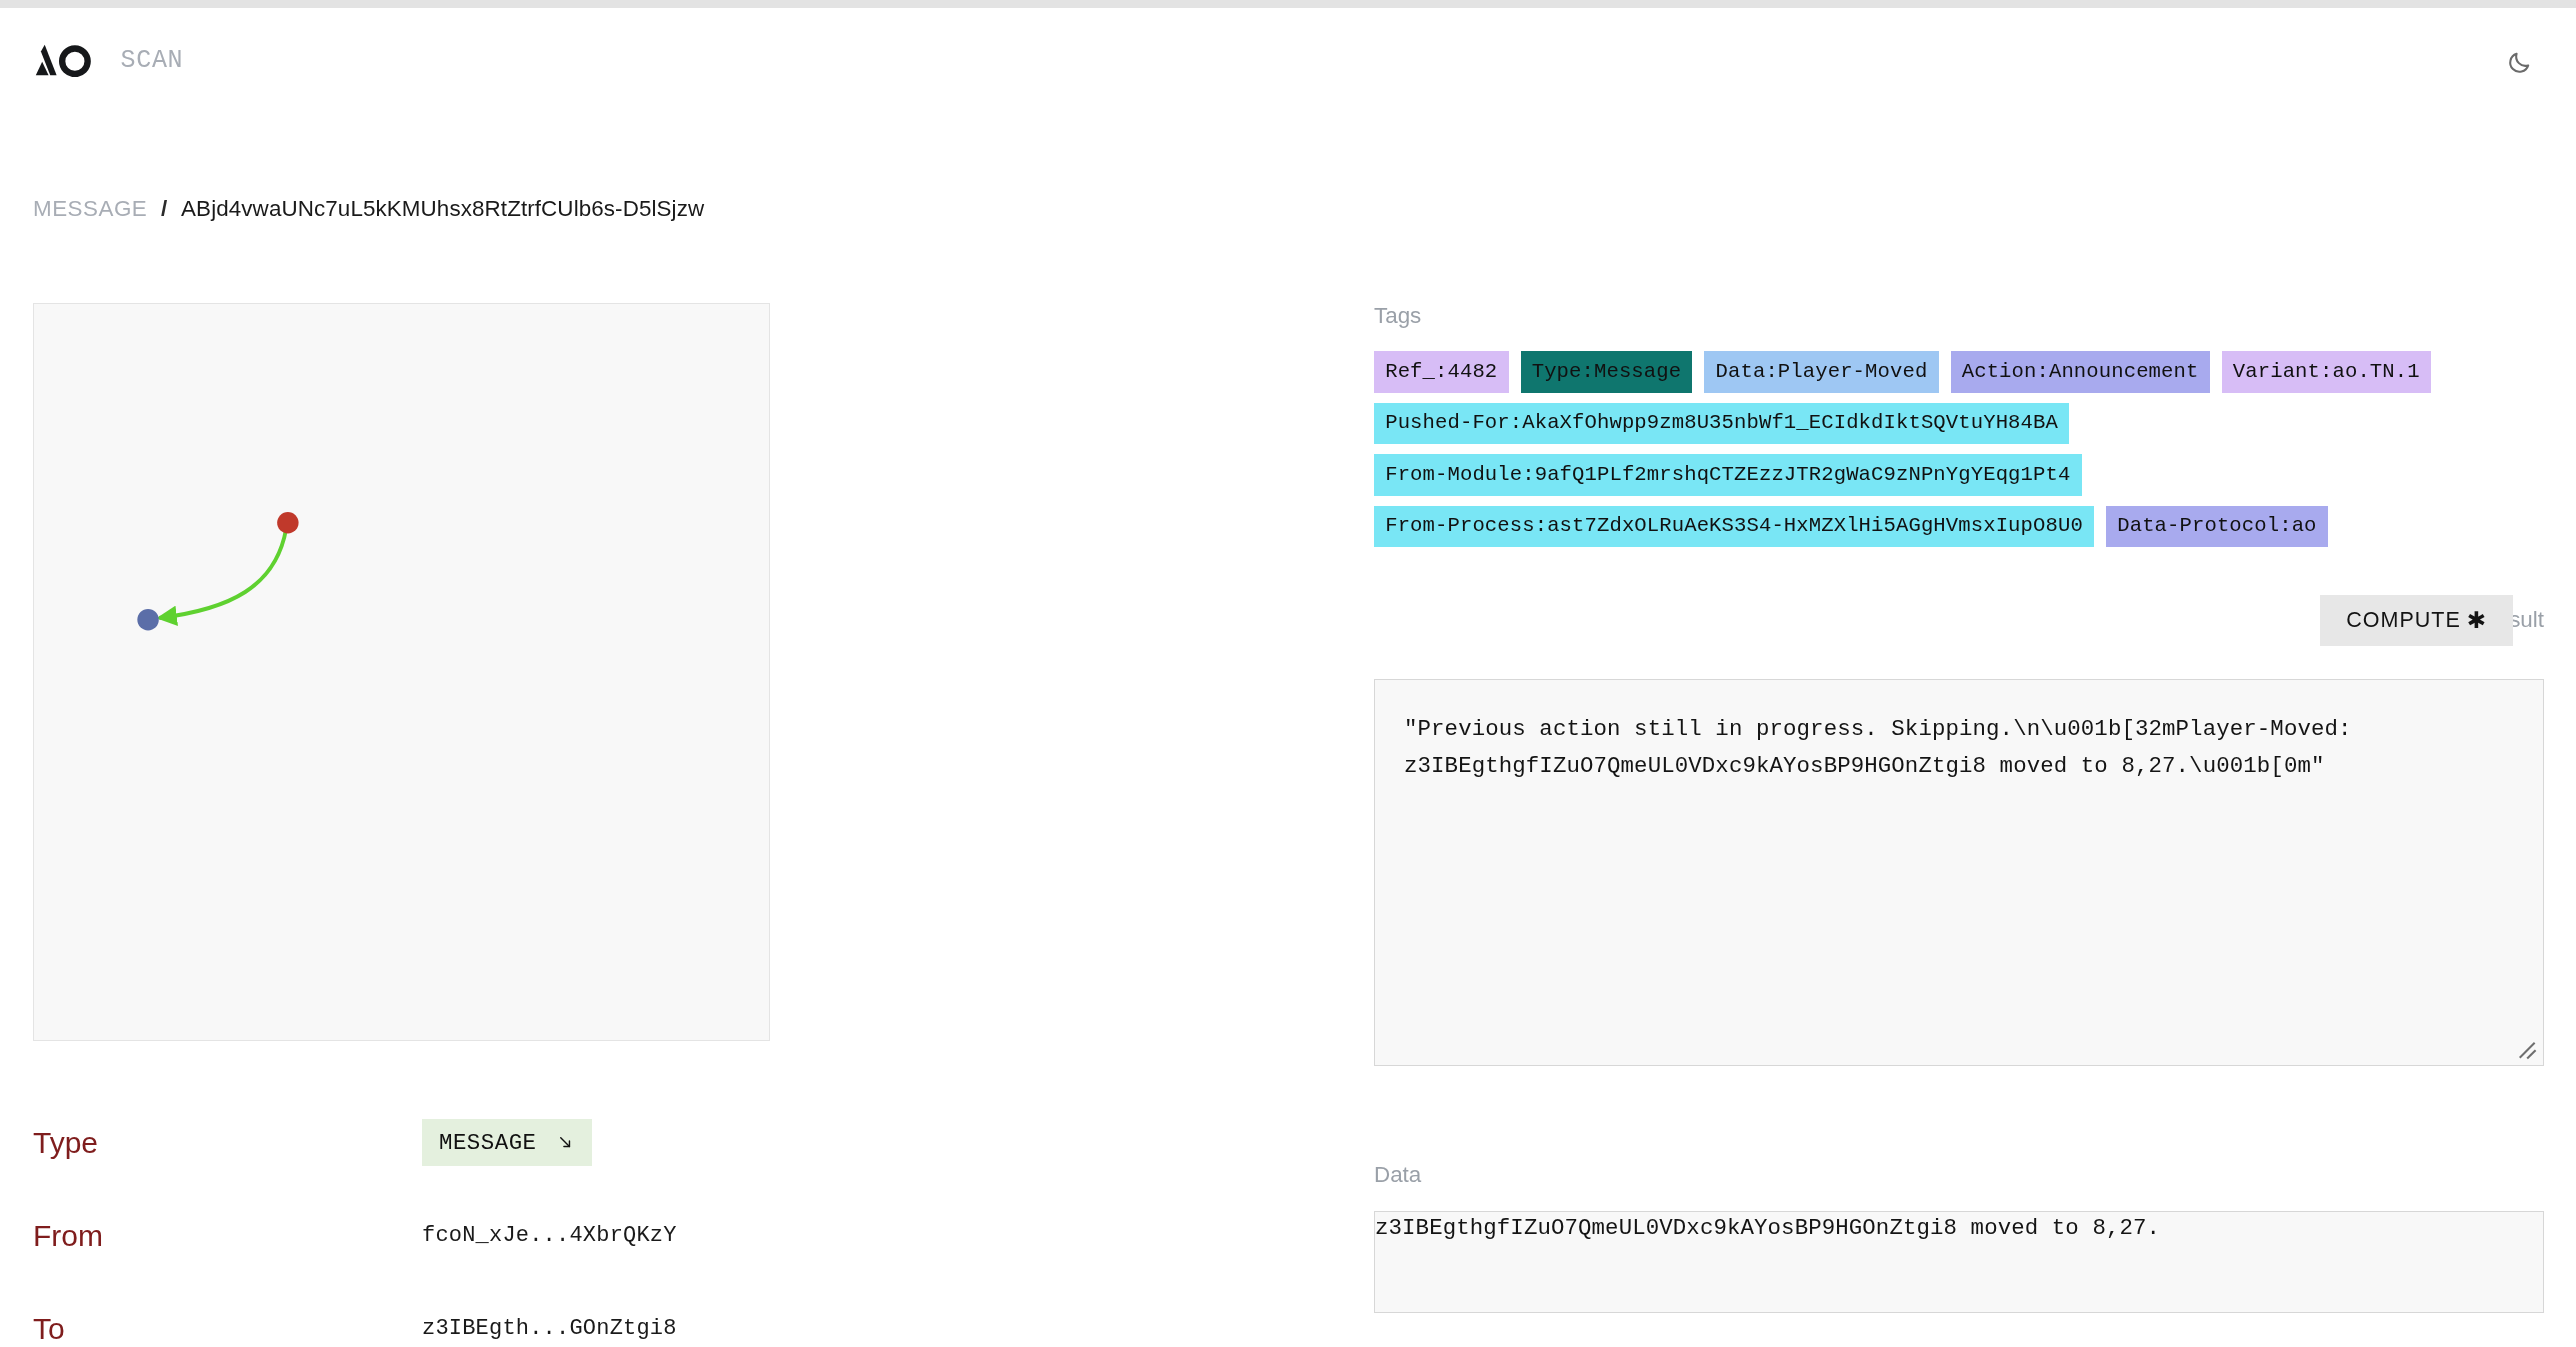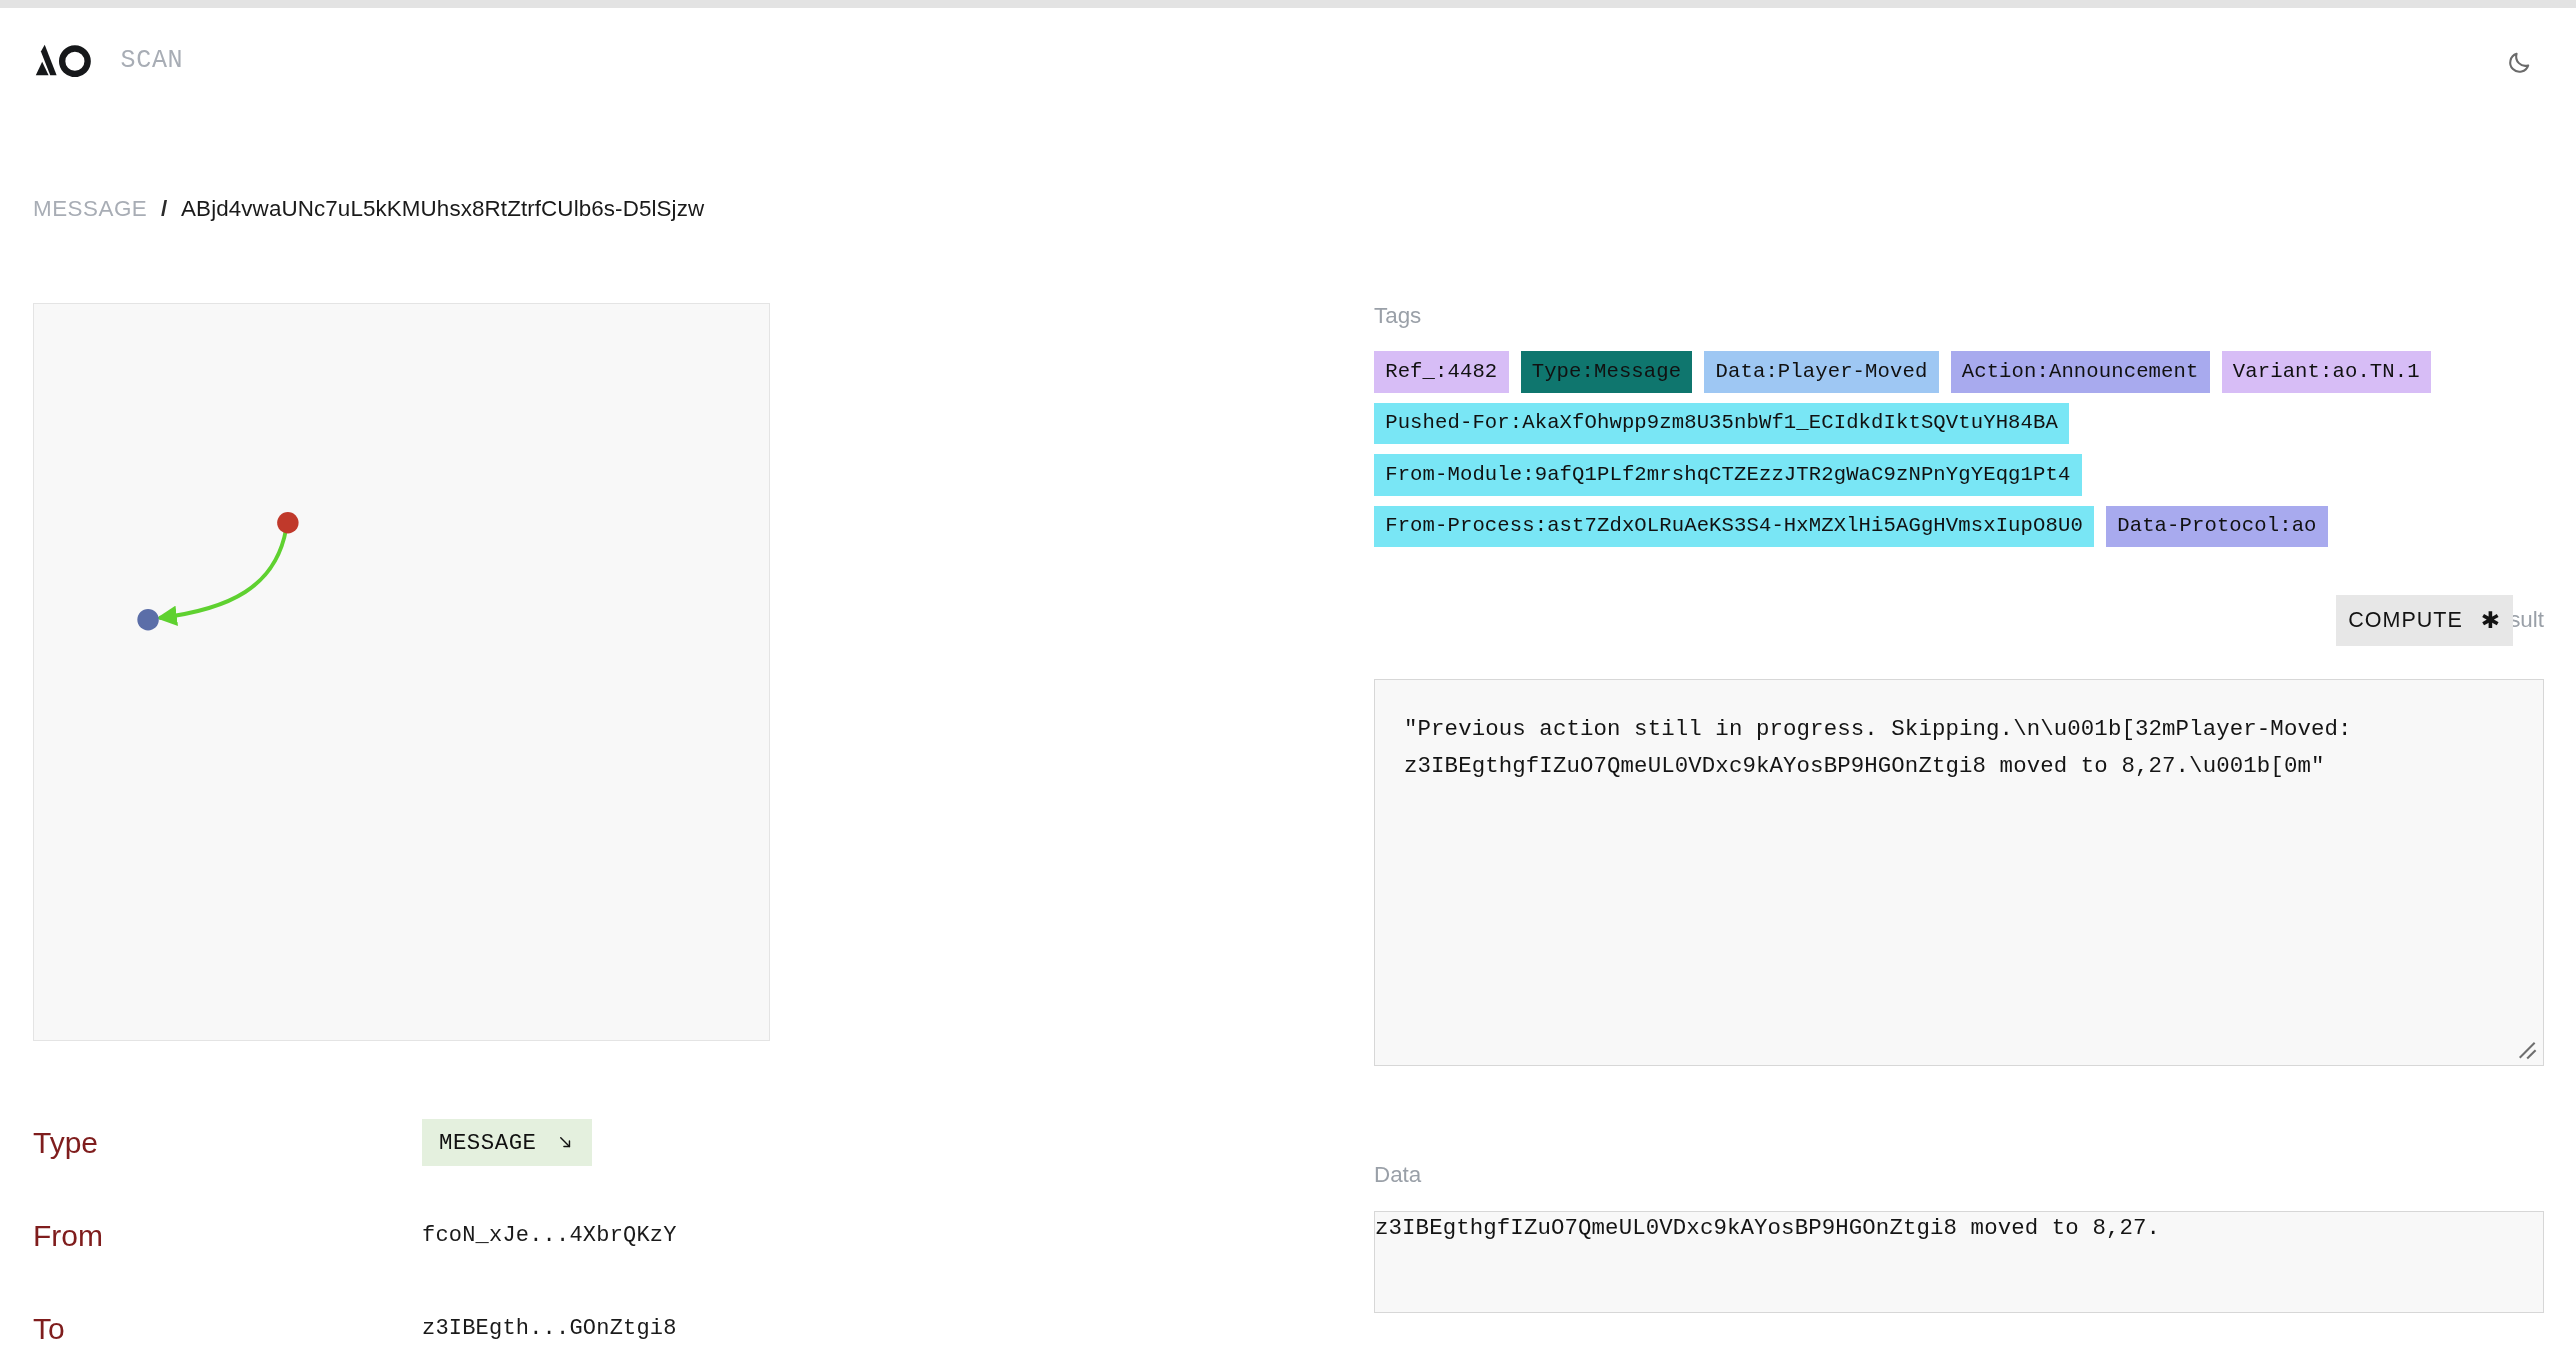--- a/index.html
+++ b/index.html
@@ -155,28 +155,28 @@
     margin-top: 60px;
     height: 50px;
   }
   .compute-head .section-label { margin: 0; text-align: right; }
   .compute-btn {
     position: absolute;
     right: 31px;
     top: -12px;
     background: #e7e7e7;
     border: none;
-    padding: 13px 12px;
+    padding: 13px 26px;
     font-family: "Liberation Sans", sans-serif;
     font-size: 21.5px;
     letter-spacing: 1px;
     color: #131313;
     display: flex;
     align-items: center;
-    gap: 18px;
+    gap: 6px;
     cursor: pointer;
   }
   .compute-btn .spark { font-size: 23px; line-height: 1; }
 
   .result-box {
     position: relative;
     margin-top: 22.4px;
     width: 1170px;
     height: 387px;
     background: #f8f8f8;

